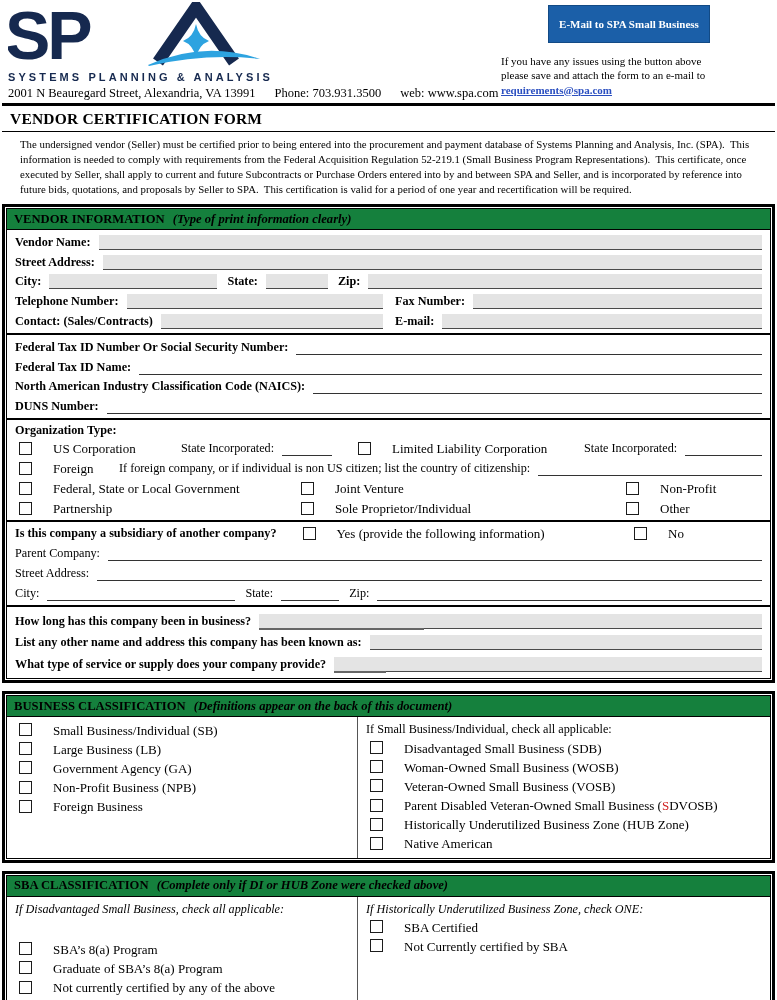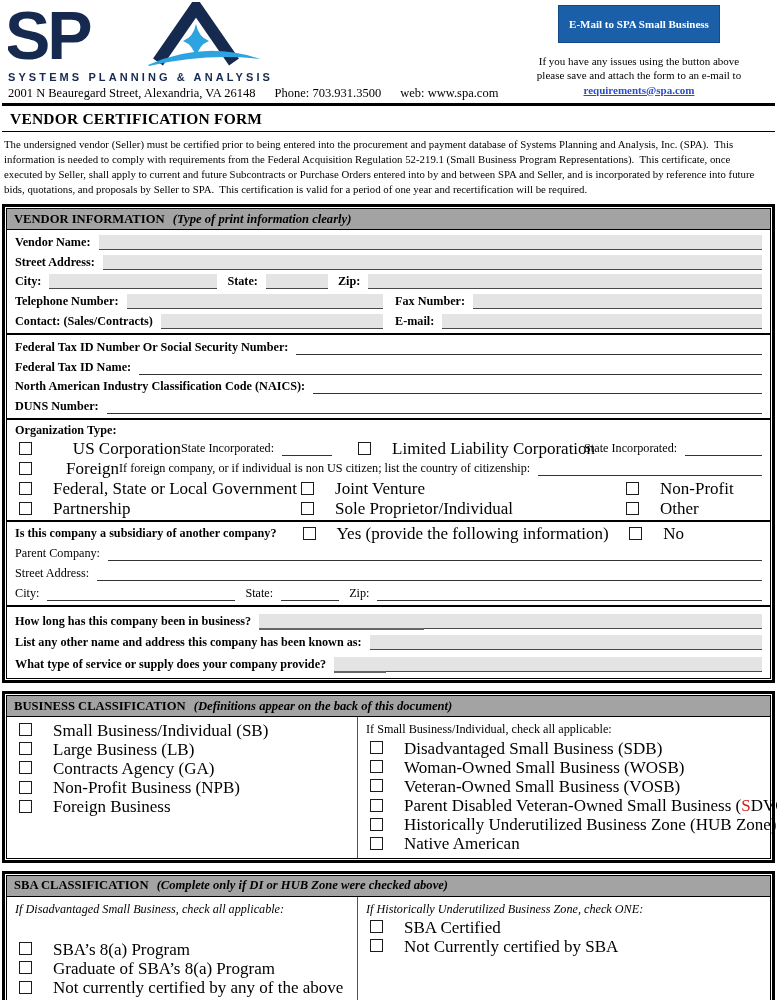--- a/index.html
+++ b/index.html
@@ -6,38 +6,38 @@
   .page{position:relative;width:777px;height:1000px;background:#fff;
         font-family:"Liberation Serif", serif;color:#000;overflow:hidden;}
 
   
   .header{position:relative;height:103px;}
   .logo-wrap{position:absolute;left:8px;top:2px;width:270px;}
   .logo-sub{font-family:"Liberation Sans",sans-serif;font-weight:bold;font-size:11px;
             letter-spacing:3.1px;color:#16294f;margin-top:1px;white-space:nowrap;}
   .addr-line{position:absolute;left:8px;top:86px;font-size:12.5px;white-space:nowrap;}
   .addr-line span{margin-right:16px;}
-  .email-panel{position:absolute;right:10px;top:5px;width:256px;text-align:center;font-family:Liberation Serif, serif;}
+  .email-panel{position:absolute;right:20px;top:5px;width:256px;font-family:Liberation Serif, serif;}
   .email-btn{display:flex;align-items:center;justify-content:center;margin:0 auto;
              width:160px;height:36px;background:#1b5fa8;color:#fff;font-weight:bold;
              font-size:11px;border:1px solid #124a85;cursor:pointer;}
   .email-note{font-size:11px;line-height:1.3;margin-top:11px;}
   .email-link{color:#2b4fc0;font-weight:bold;text-decoration:underline;font-size:11px;}
 
   
   .rule-thick{border-top:3px solid #000;margin:0 2px;}
   .rule-thin{border-top:1.3px solid #000;margin:0 2px;}
   .doc-title{font-weight:bold;font-size:15.5px;letter-spacing:.2px;padding:4px 10px 3px 10px;}
-  .intro{font-size:10.8px;line-height:1.4;padding:5px 10px 0 4px;white-space:pre-wrap;
+  .intro{font-size:10.8px;line-height:1.4;padding:5px 10px 0 20px;white-space:pre-wrap;
          margin-bottom:7px;}
 
   
   .section{border:3px solid #000;padding:1px;margin:0 2px 8px 2px;background:#fff;}
   .section-inner{border:1px solid #000;}
-  .sec-head{background:#a3a3a3;border-bottom:1.5px solid #000;padding:2.5px 7px;
+  .sec-head{background:#15803d;border-bottom:1.5px solid #000;padding:2.5px 7px;
             font-size:12.6px;font-weight:bold;}
   .sec-head .note{font-style:italic;margin-left:5px;}
 
   .row{display:flex;align-items:flex-end;padding:1.4px 8px;min-height:17px;}
   .lb{font-weight:bold;font-size:12.2px;white-space:nowrap;line-height:15px;}
   .lb-reg{font-size:12.2px;white-space:nowrap;line-height:15px;}
   .gfield{flex:1;background:#e4e4e4;border-bottom:1.2px solid #4a4a4a;height:14px;
           margin-left:8px;position:relative;}
   .gfield .seg{position:absolute;left:0;bottom:-2px;border-bottom:2px solid #666;height:0;}
   .gfield.w170{flex:0 0 168px;}
@@ -47,21 +47,21 @@
   .uline.w185{flex:0 0 188px;}
   .uline.w58{flex:0 0 58px;}
   .ml{margin-left:10px;}
   .half{flex:0 0 368px;display:flex;align-items:flex-end;margin-right:12px;}
   .half2{flex:1;display:flex;align-items:flex-end;}
   .blocksep{border-top:2.5px solid #000;}
   .blockpad{padding:1px 0 3px 0;}
 
   .cb{flex:0 0 11px;width:11px;height:11px;border:1.5px solid #1c1c1c;background:#fff;
       display:inline-block;margin:0 0 1px 4px;}
-  .cbl{font-size:17px;margin-left:21px;white-space:nowrap;line-height:15px;text-align:right;}
+  .cbl{font-size:13px;margin-left:21px;white-space:nowrap;line-height:15px;}
   .red{color:#d02020;}
   .col1{flex:0 0 282px;display:flex;align-items:flex-end;}
   .col2{flex:0 0 325px;display:flex;align-items:flex-end;}
   .col3{flex:1;display:flex;align-items:flex-end;}
 
   
   .twocol{display:flex;}
   .tc-left{flex:0 0 350px;padding:3px 0 4px 0;}
   .tc-right{flex:1;border-left:1.3px solid #555;padding:3px 0 4px 0;}
   .cbrow{display:flex;align-items:center;padding:1.6px 8px;min-height:16px;}
@@ -78,21 +78,21 @@
       <svg width="258" height="64" viewBox="0 0 258 64">
         <text x="-3" y="57" font-family="Liberation Sans, sans-serif" font-weight="bold" font-size="68" letter-spacing="-3" fill="#16294f">SP</text>
         <path d="M150 60 L188 5 L226 60" fill="none" stroke="#16294f" stroke-width="12" stroke-linejoin="miter"></path>
         <path d="M188 22 Q190.5 35 201 39 Q190.5 43 188 56 Q185.5 43 175 39 Q185.5 35 188 22 Z" fill="#2da3e0"></path>
         <path d="M140 63 Q196 38 252 57 Q198 51 141 64 Z" fill="#2da3e0"></path>
       </svg>
       <div class="logo-sub">SYSTEMS PLANNING &amp; ANALYSIS</div>
     </div>
 
     <div class="addr-line">
-      <span>2001 N Beauregard Street, Alexandria, VA 26148</span>
+      <span>2001 N Beauregard Street, Alexandria, VA 13991</span>
       <span>Phone: 703.931.3500</span>
       <span>web: www.spa.com</span>
     </div>
 
     <div class="email-panel">
       <div class="email-btn">E-Mail to SPA Small Business</div>
       <div class="email-note">
         <span>If you have any issues using the button above</span><br>
         <span>please save and attach the form to an e-mail to</span><br>
         <span class="email-link">requirements@spa.com</span>
@@ -278,21 +278,21 @@
         <div class="cbrow">
           <span class="cb"></span>
           <span class="cbl">Small Business/Individual (SB)</span>
         </div>
         <div class="cbrow">
           <span class="cb"></span>
           <span class="cbl">Large Business (LB)</span>
         </div>
         <div class="cbrow">
           <span class="cb"></span>
-          <span class="cbl">Contracts Agency (GA)</span>
+          <span class="cbl">Government Agency (GA)</span>
         </div>
         <div class="cbrow">
           <span class="cb"></span>
           <span class="cbl">Non-Profit Business (NPB)</span>
         </div>
         <div class="cbrow">
           <span class="cb"></span>
           <span class="cbl">Foreign Business</span>
         </div>
       </div>

